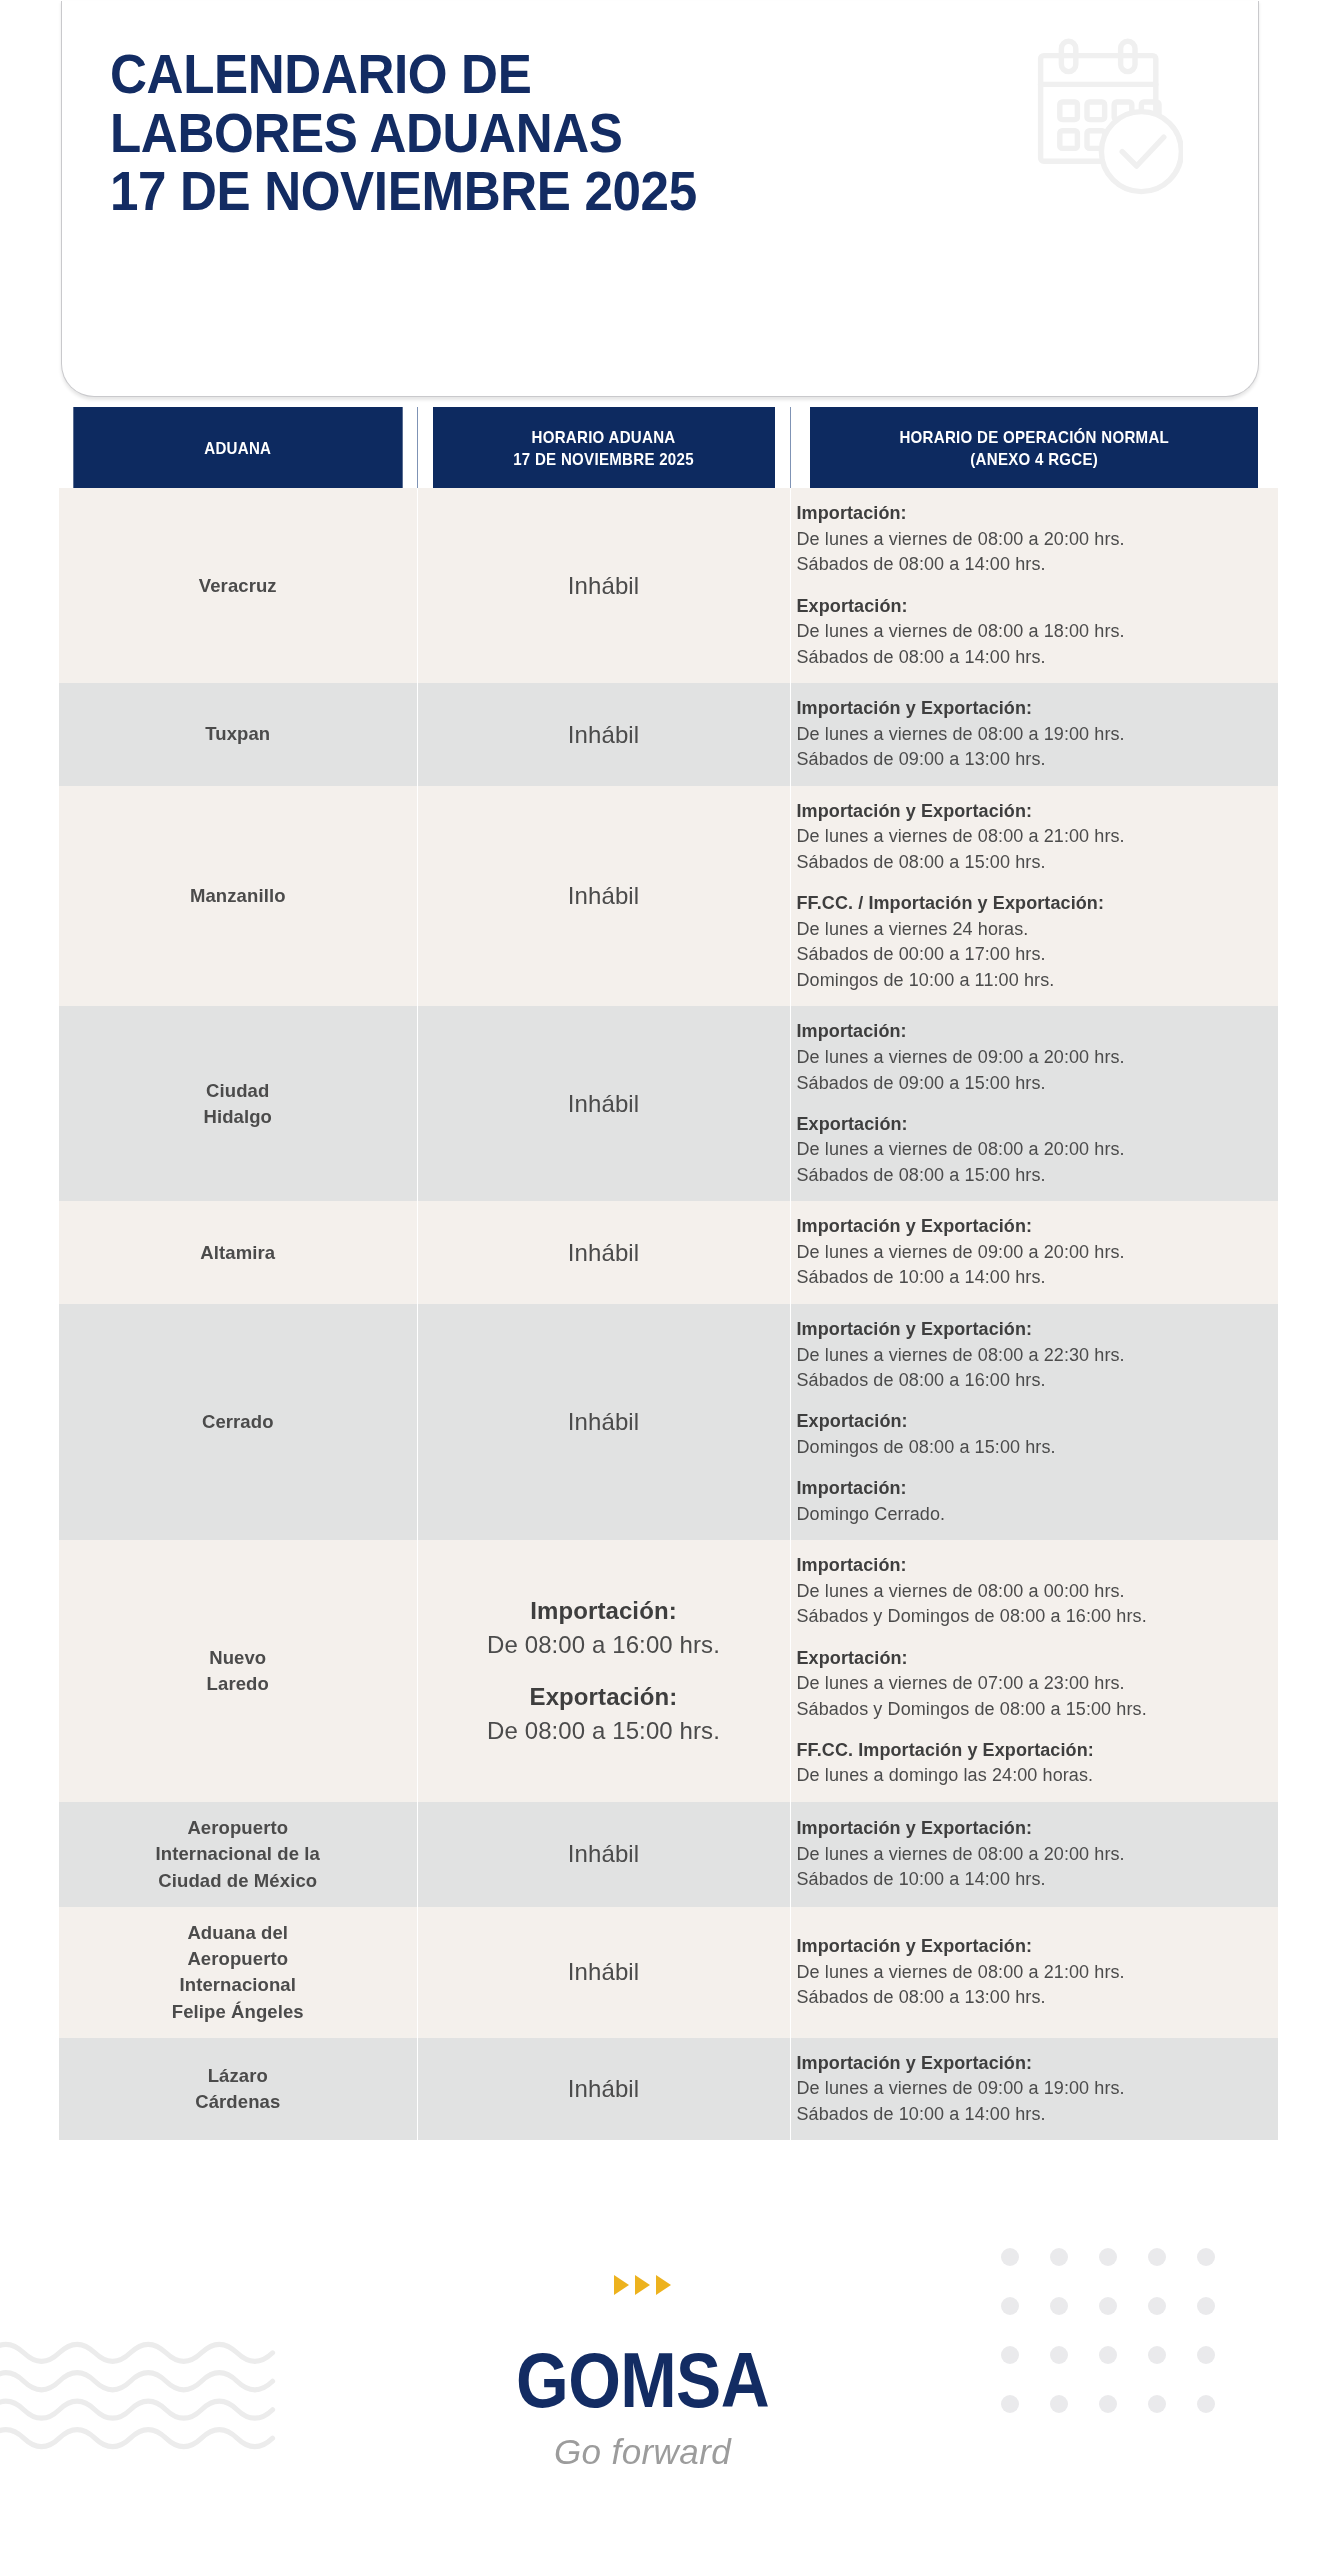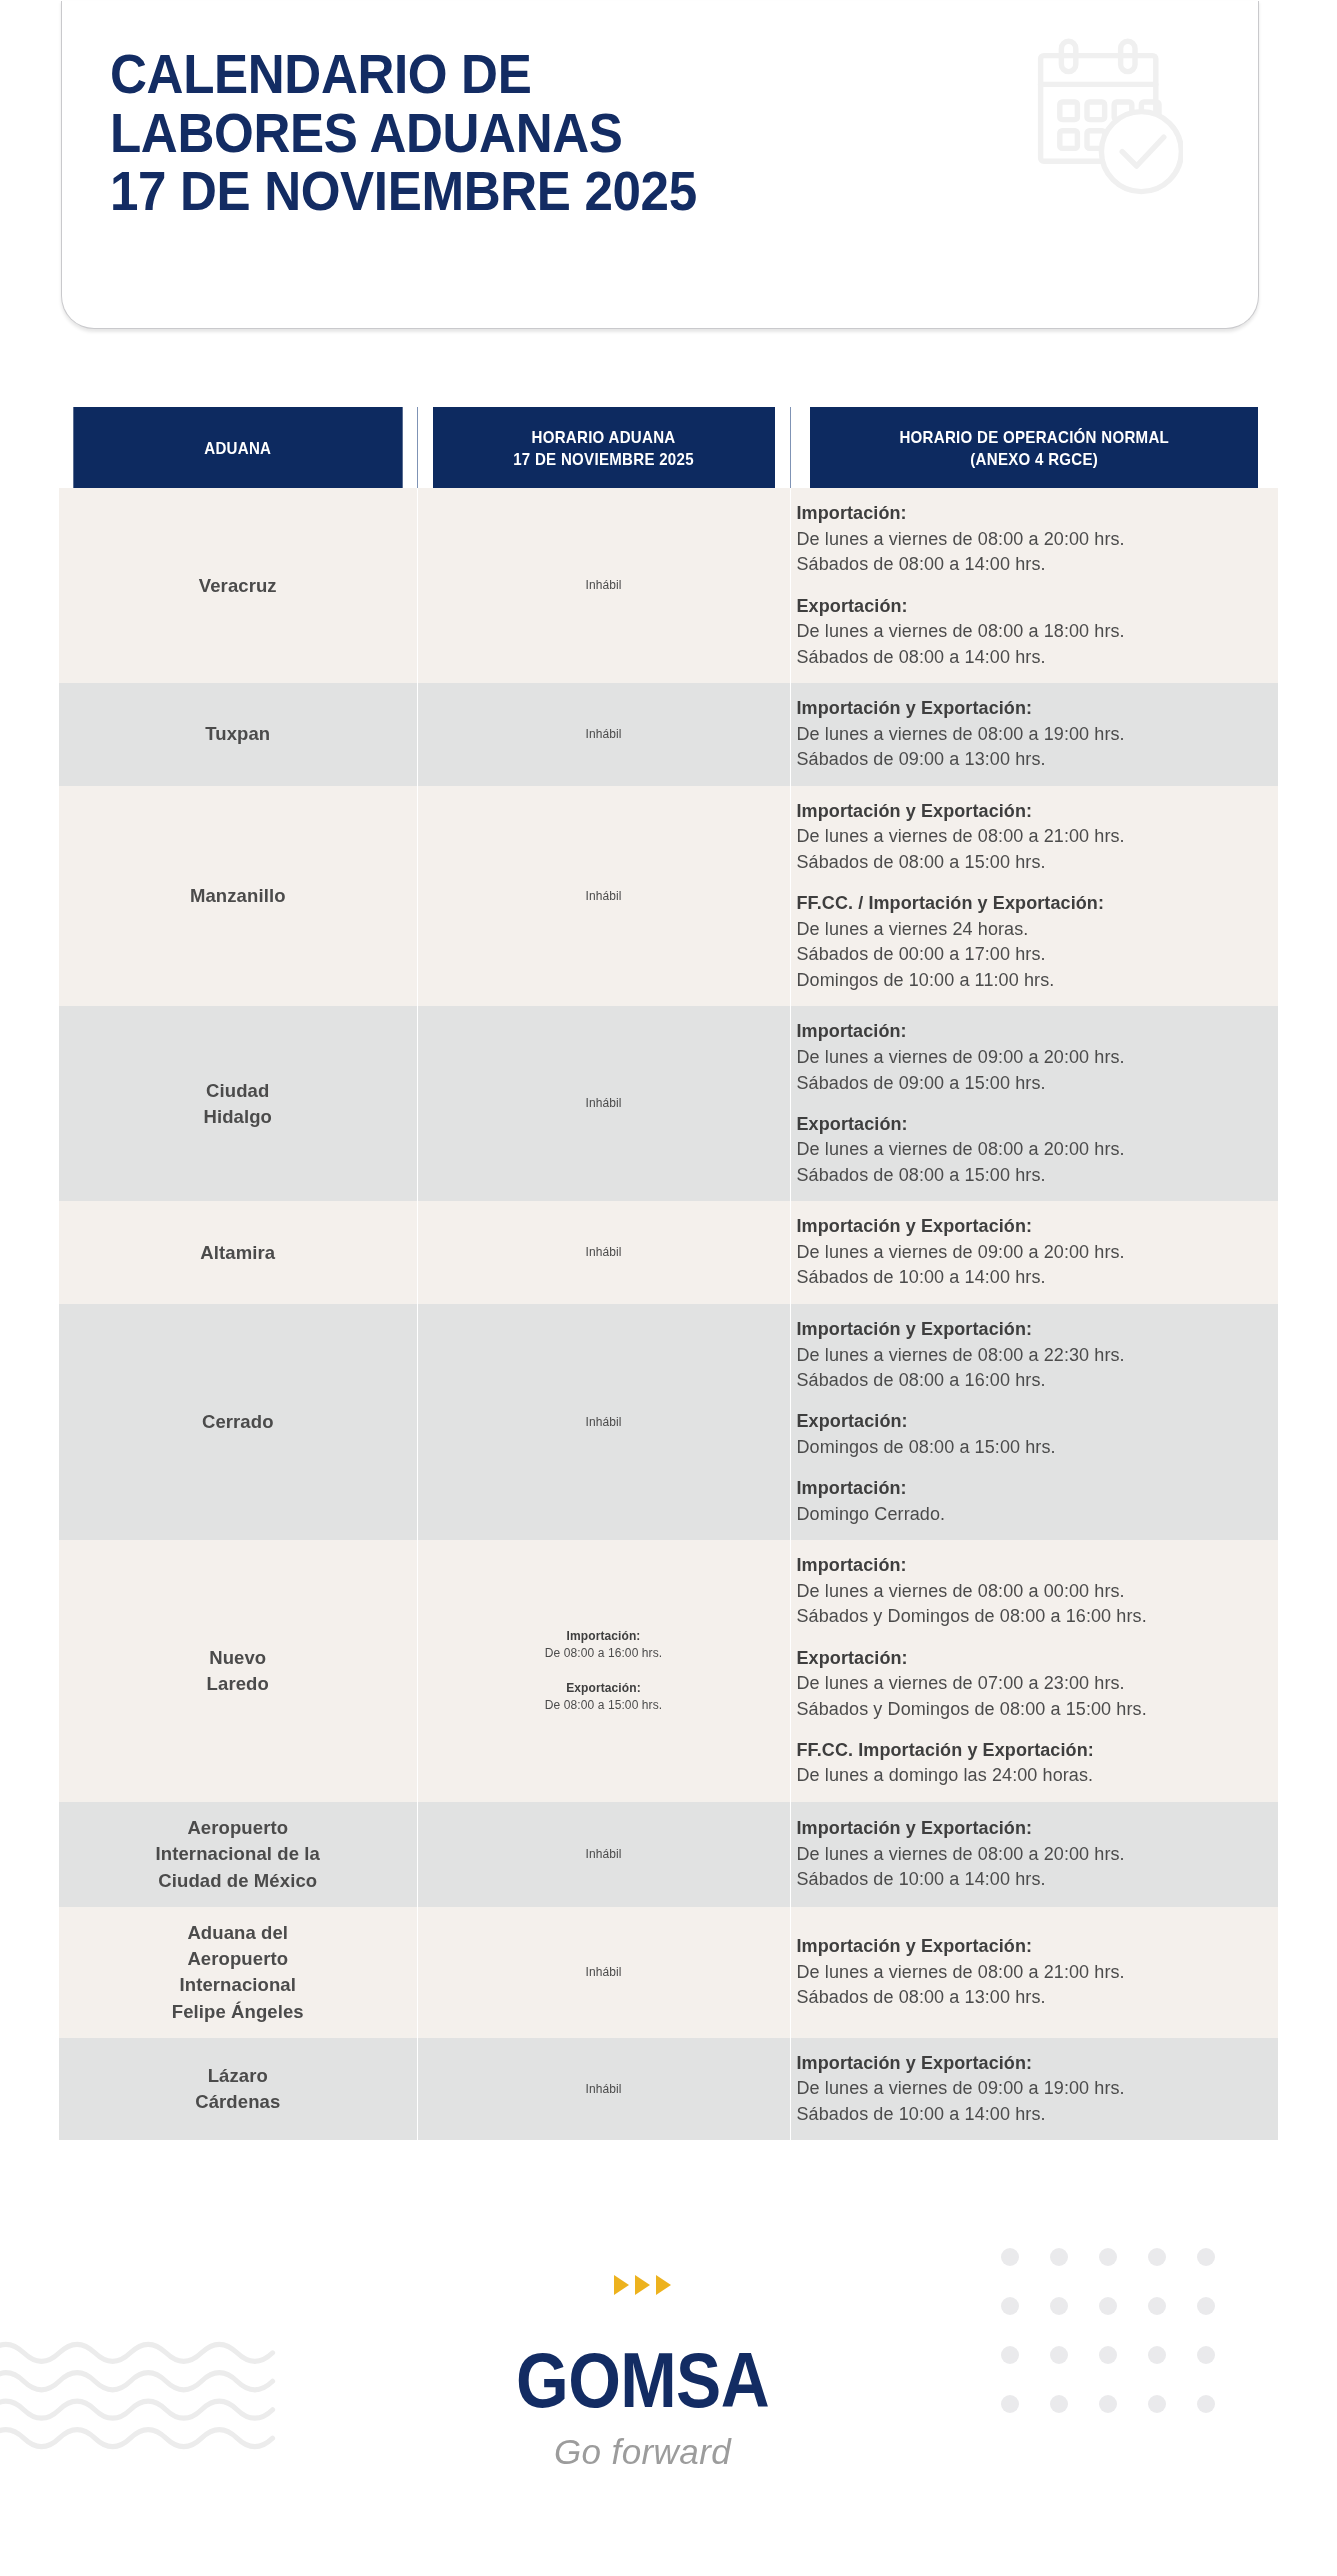--- a/index.html
+++ b/index.html
@@ -12,21 +12,21 @@
     position: relative;
     overflow: hidden;
   }
 
   
   .header-card {
     position: absolute;
     left: 61px;
     top: 1.4px;
     width: 1198px;
-    height: 328px;
+    height: 396px;
     background: #ffffff;
     border: 0.7px solid #c9c9cc;
     border-top: none;
     border-radius: 0 0 33px 33px;
     box-shadow: 0 2.1px 3.6px rgba(0,0,0,0.10);
     overflow: hidden;
   }
 
   .header-title {
     position: absolute;
@@ -99,21 +99,21 @@
     font-size: 18.5px;
     line-height: 1.42;
     white-space: pre-line;
     letter-spacing: 0.1px;
     font-weight: bold;
   }
 
   .cell-horario {
     text-align: center;
     color: #4b4b4b;
-    font-size: 12px;
+    font-size: 24px;
     line-height: 1.42;
     letter-spacing: 0.1px;
   }
   .cell-horario .blk { margin-bottom: 18.5px; }
   .cell-horario .blk:last-child { margin-bottom: 0; }
   .cell-horario .hd { font-weight: 800; color: #3e3e3e; }
   .cell-horario .ln { white-space: pre-line; }
 
   .cell-normal {
     text-align: left;

